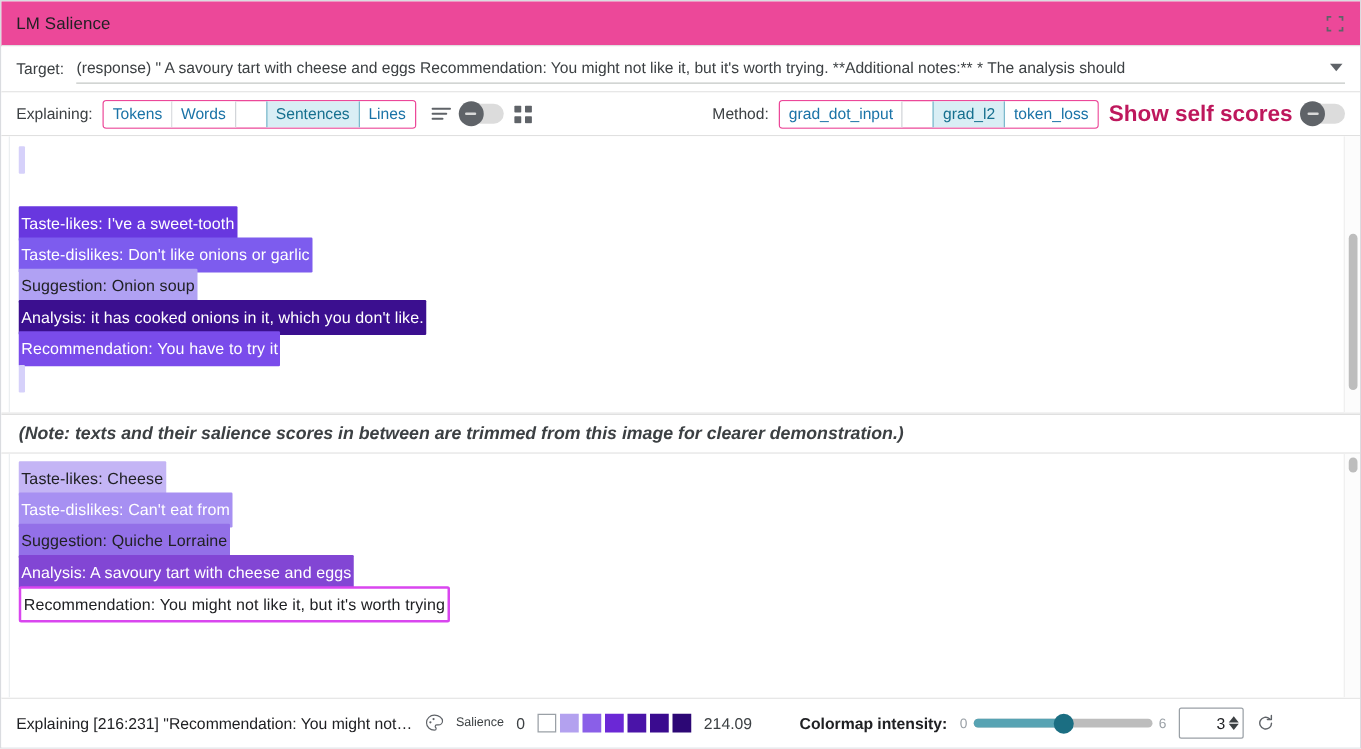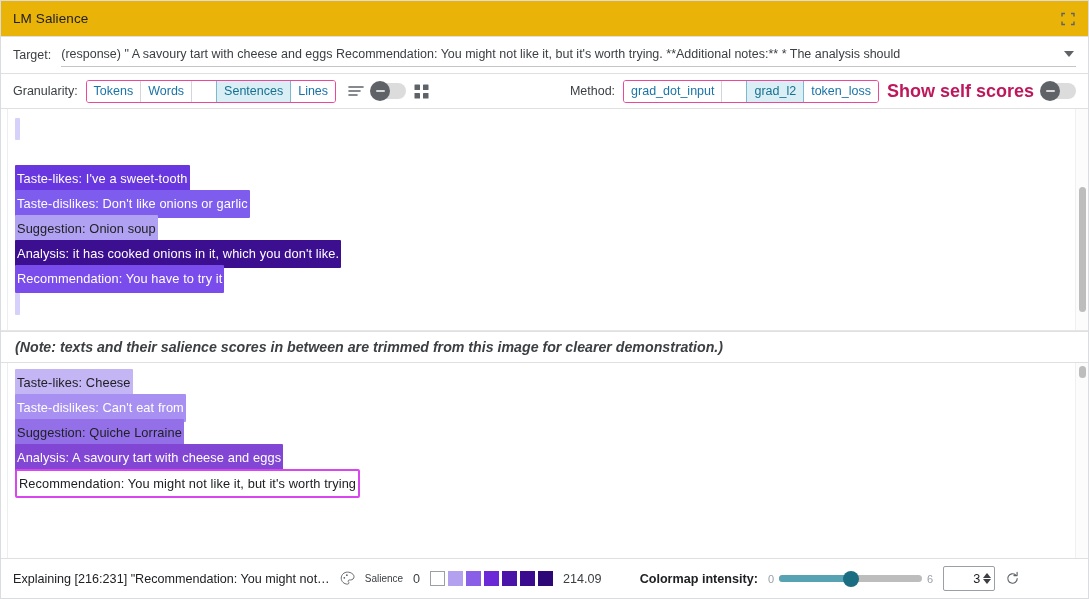--- a/index.html
+++ b/index.html
@@ -16,21 +16,21 @@
     display: flex; flex-direction: column;
     overflow: hidden;
   }
 
   
   .titlebar {
     height: 24px; min-height: 36px;
     border-bottom: 1px solid #e0e0e0;
     display: flex; align-items: center;
     padding: 0 12px;
-    background: #eab308;
+    background: #ec4899;
   }
   .title-text {
     font-size: 13.5px; color: #202124; letter-spacing: .1px;
   }
   .titlebar-spacer { flex: 1; }
   .expand-icon { width: 16px; height: 16px; display:block; }
 
   
   .targetbar {
     height: 37px; min-height: 37px;
@@ -231,21 +231,21 @@
 
   <div class="targetbar">
     <span class="target-label">Target:</span>
     <div class="target-select">
       <span class="target-value">(response) " A savoury tart with cheese and eggs Recommendation: You might not like it, but it's worth trying. **Additional notes:** * The analysis should</span>
       <span class="caret-down"></span>
     </div>
   </div>
 
   <div class="controlbar">
-    <span class="ctl-label">Granularity:</span>
+    <span class="ctl-label">Explaining:</span>
 
     <div class="seg-group">
       <div class="seg">Tokens</div>
       <div class="seg">Words</div>
       <div class="seg selected">Sentences</div>
       <div class="seg">Lines</div>
     </div>
 
     <span class="icon-lines">
       <svg viewBox="0 0 16 14" width="16" height="14">

